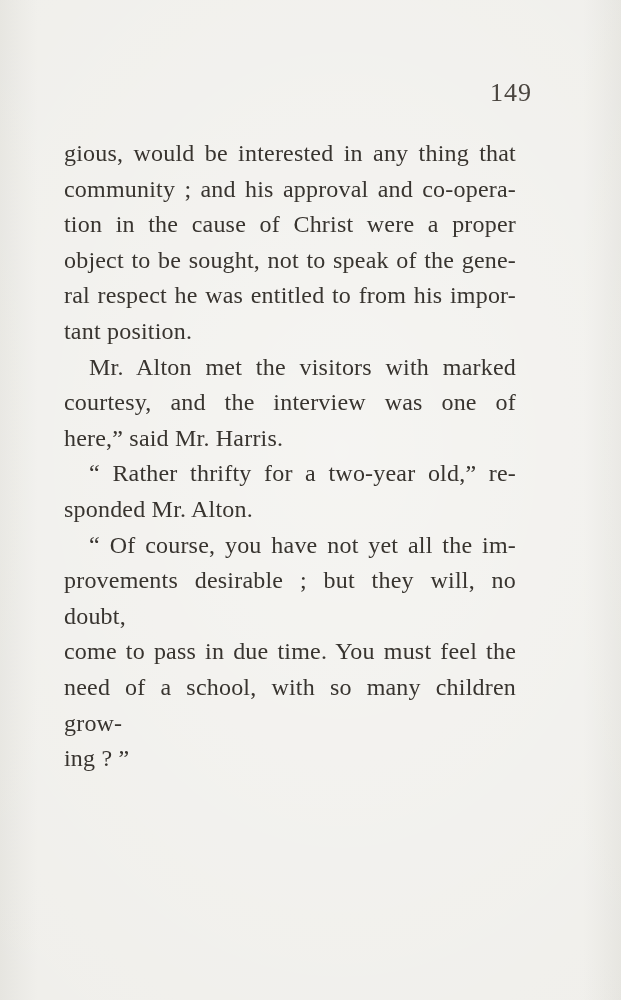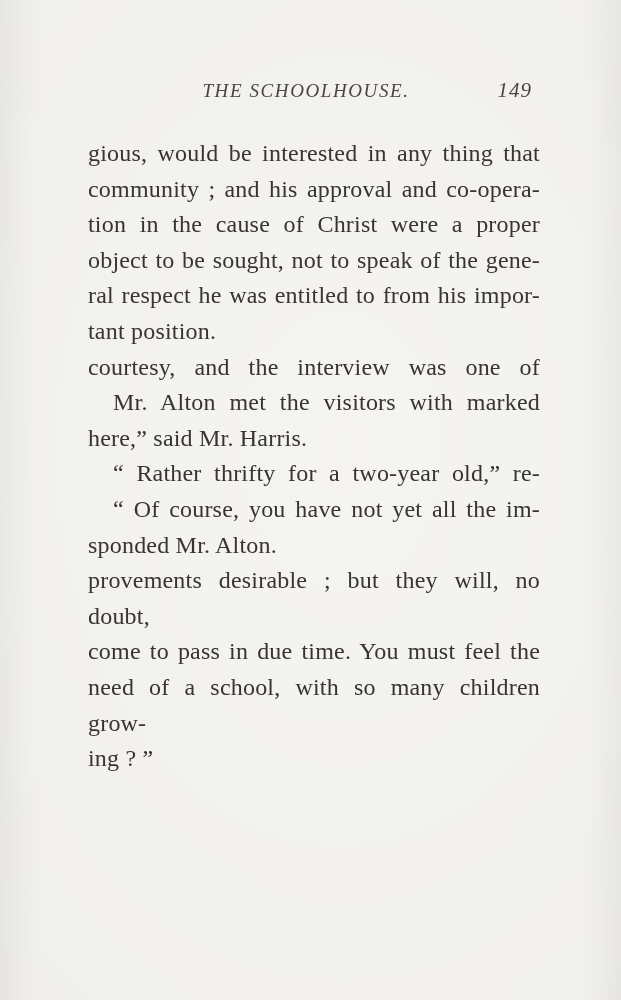--- a/index.html
+++ b/index.html
@@ -41,28 +41,27 @@
     text-align: center;
     font-style: italic;
     font-size: 19px;
     letter-spacing: 1.6px;
     color: var(--ink-light);
   }
   .running-header .folio {
     position: absolute;
     right: 0;
     top: -2px;
-    font-size: 21px;
+    font-size: 26px;
     letter-spacing: 1px;
     color: var(--ink-light);
-    font-style: italic;
   }
   .text-block {
     position: absolute;
-    left: 88px;
+    left: 64px;
     top: 136px;
     width: 452px;
     font-size: 24px;
     line-height: 35.6px;
     letter-spacing: 0.2px;
   }
   .line {
     min-height: 35.6px;
     text-align: left;
   }
@@ -73,36 +72,35 @@
   .line.i {
     padding-left: 25px;
   }
 </style>
 </head>
 <body>
 
 <div class="scan">
 
   <div class="running-header">
-    <span class="title">THE SCHOOLHOUSE.</span>
     <span class="folio">149</span>
   </div>
 
   <div class="text-block">
     <div class="line j">gious, would be interested in any thing that</div>
     <div class="line j">community ; and his approval and co-opera-</div>
     <div class="line j">tion in the cause of Christ were a proper</div>
     <div class="line j">object to be sought, not to speak of the gene-</div>
     <div class="line j">ral respect he was entitled to from his impor-</div>
     <div class="line">tant position.</div>
+    <div class="line j i">Mr. Alton met the visitors with marked</div>
     <div class="line j">courtesy, and the interview was one of</div>
-    <div class="line j i">Mr. Alton met the visitors with marked</div>
     <div class="line">here,” said Mr. Harris.</div>
     <div class="line j i">“ Rather thrifty for a two-year old,” re-</div>
+    <div class="line">sponded Mr. Alton.</div>
     <div class="line j i">“ Of course, you have not yet all the im-</div>
-    <div class="line">sponded Mr. Alton.</div>
     <div class="line j">provements desirable ; but they will, no doubt,</div>
     <div class="line j">come to pass in due time.  You must feel the</div>
     <div class="line j">need of a school, with so many children grow-</div>
     <div class="line">ing ? ”</div>
   </div>
 
 </div>
 
 </body></html>

